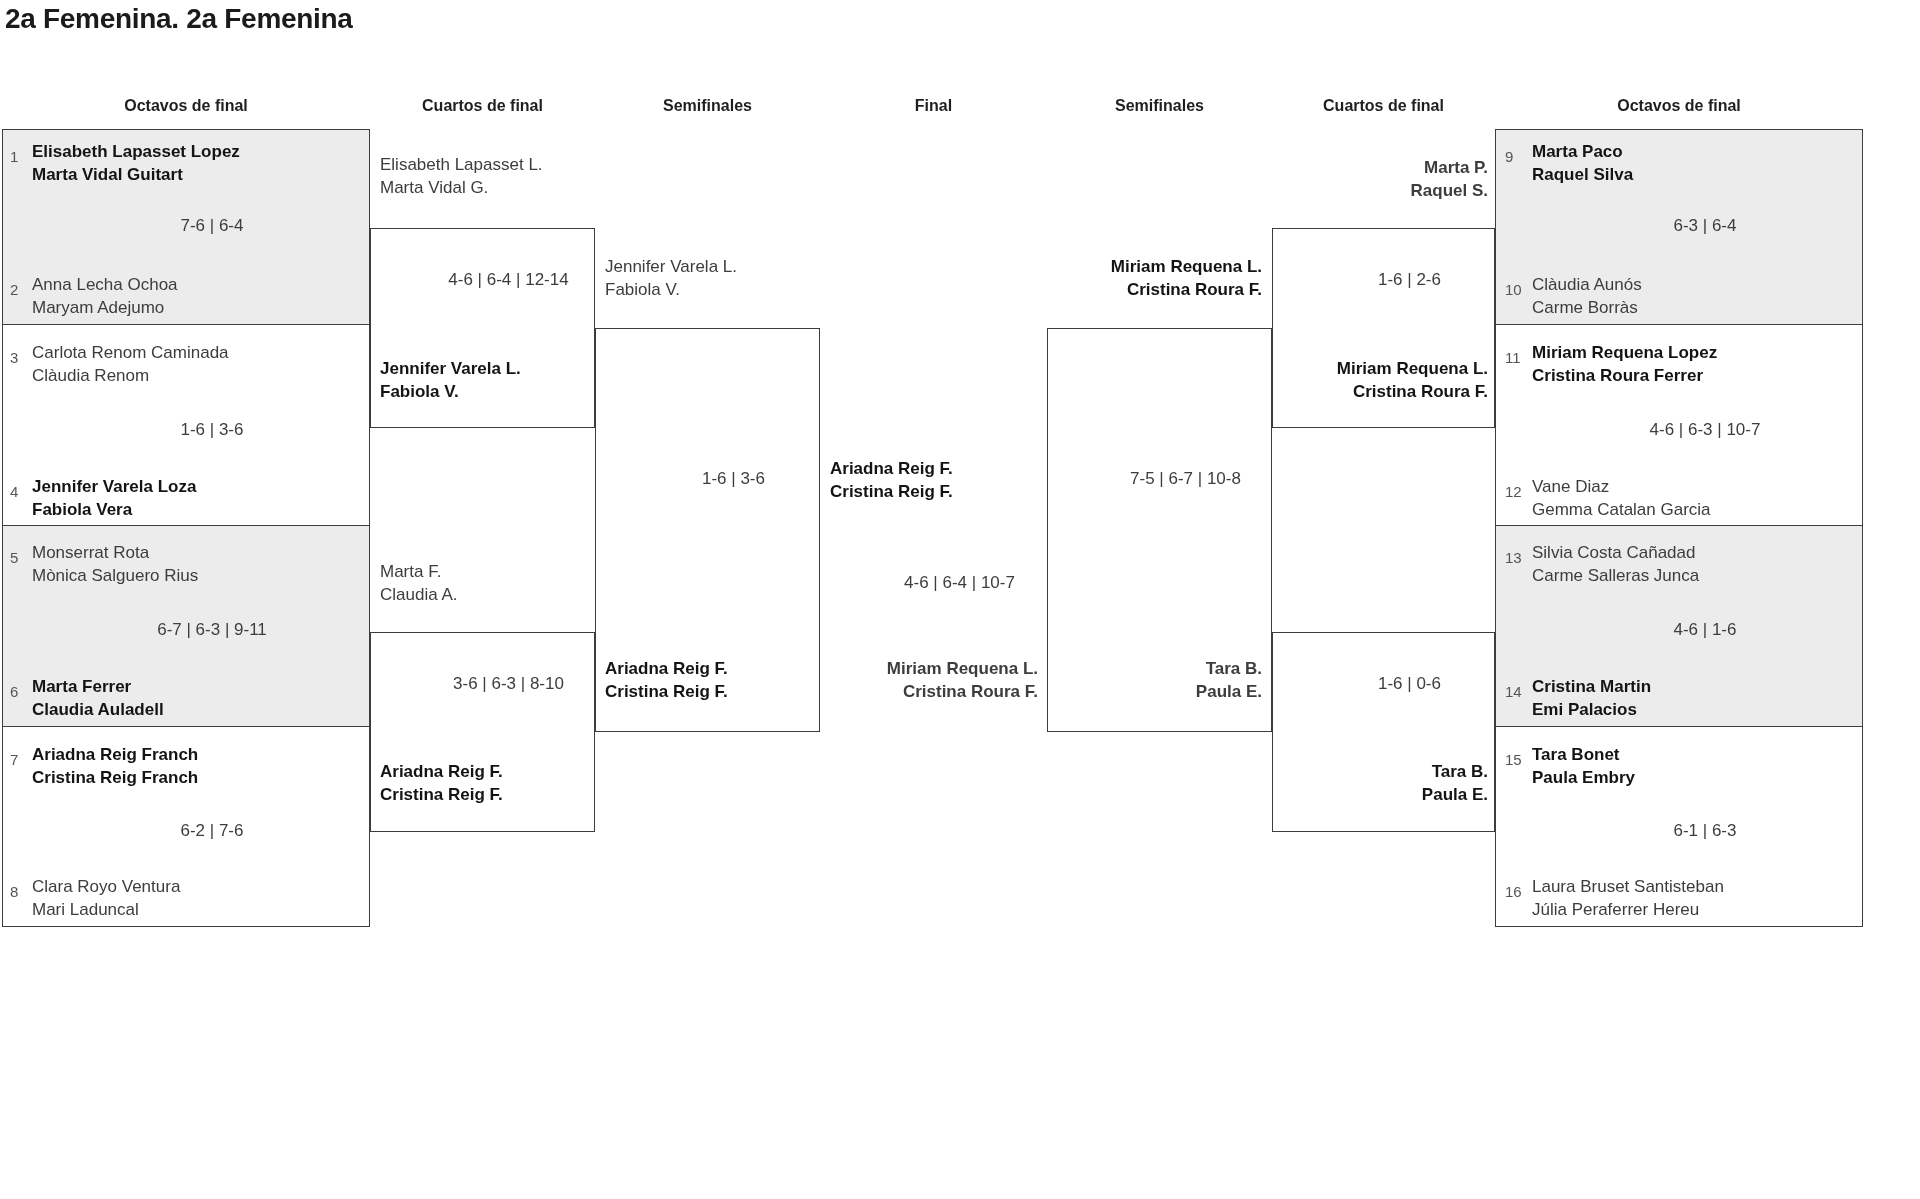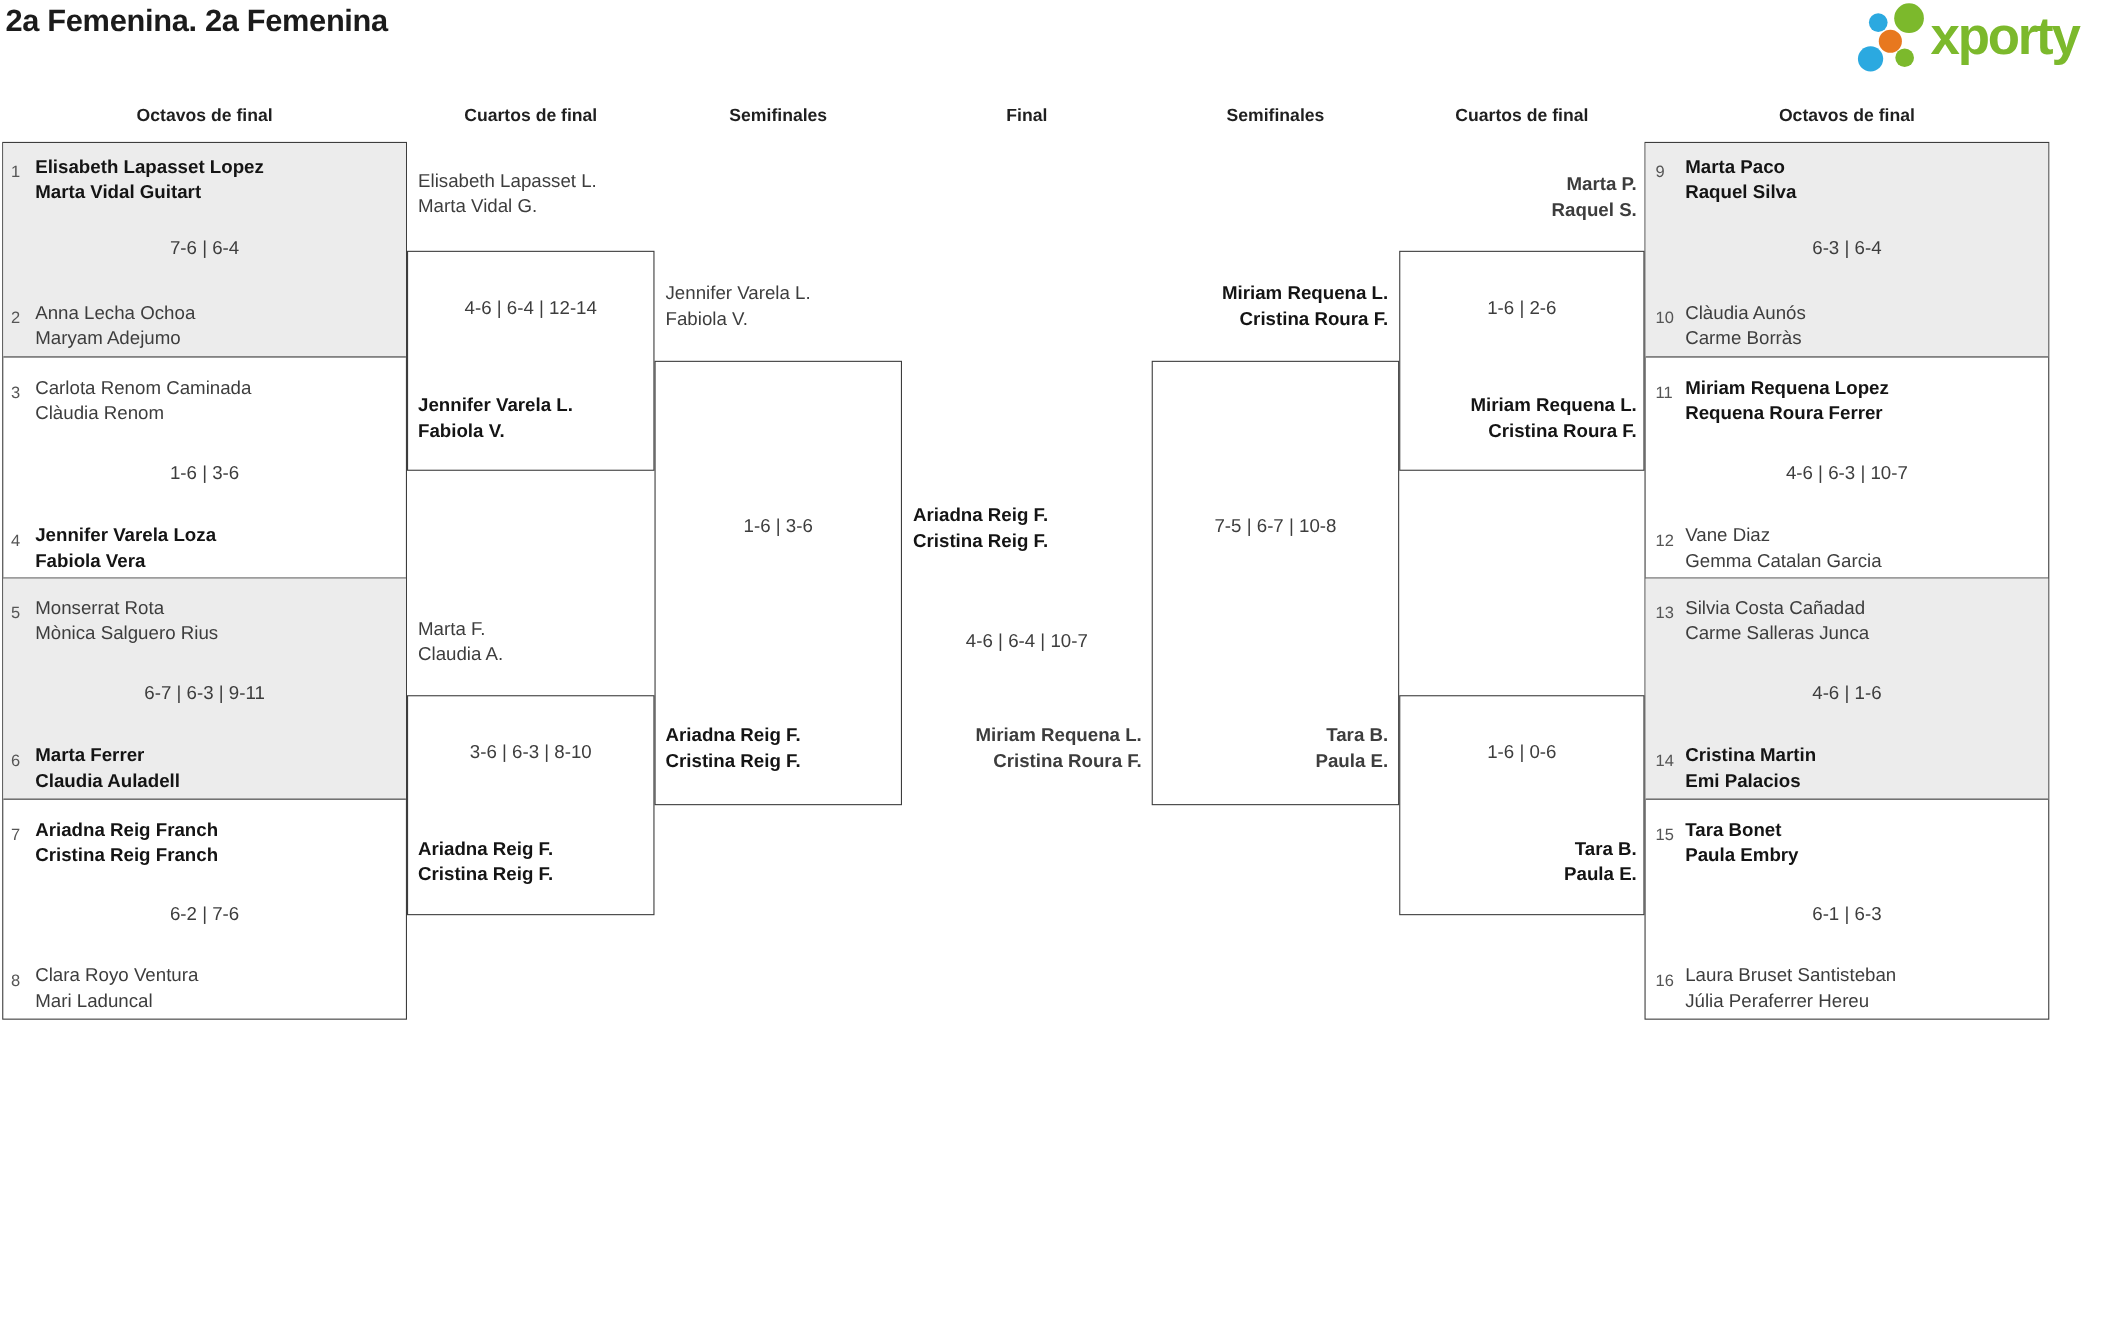--- a/index.html
+++ b/index.html
@@ -26,39 +26,31 @@
   .cell{width:100%;box-sizing:border-box;}
   .cell.bb{border-bottom:1px solid var(--border);}
   .cell.gray{background:var(--cell_gray);}
   .box{position:absolute;border:1px solid var(--border);box-sizing:border-box;background:transparent;}
   
   .team{position:absolute;font-size:17px;line-height:23px;color:#3d3d3d;white-space:nowrap;}
   .team.b{font-weight:bold;color:#141414;}
   .team.r{text-align:right;font-weight:bold;}
   .seed{position:absolute;font-size:15px;line-height:18px;color:#555;}
   .score{position:absolute;height:24px;line-height:24px;font-size:17px;color:#3d3d3d;
-         text-align:center;white-space:nowrap;}
+         text-align:center;white-space:nowrap;margin-left:26px;}
 </style>
 </head>
 <body>
 
 <div class="page">
 
   <div class="title">
     <div>2a Femenina. 2a Femenina</div>
   </div>
 
-  <div class="logo">
-    <span class="dot d-green-lg"></span>
-    <span class="dot d-blue-sm"></span>
-    <span class="dot d-orange"></span>
-    <span class="dot d-blue-lg"></span>
-    <span class="dot d-green-sm"></span>
-    <span class="logo-text">xporty</span>
-  </div>
 
   <div class="rh" style="left:2px;width:368px">Octavos de final</div>
   <div class="rh" style="left:370px;width:225px">Cuartos de final</div>
   <div class="rh" style="left:595px;width:225px">Semifinales</div>
   <div class="rh" style="left:820px;width:227px">Final</div>
   <div class="rh" style="left:1047px;width:225px">Semifinales</div>
   <div class="rh" style="left:1272px;width:223px">Cuartos de final</div>
   <div class="rh" style="left:1495px;width:368px">Octavos de final</div>
 
   <div class="r16wrap" style="left:2px">
@@ -137,21 +129,21 @@
   <div class="score" style="left:1495px;top:214px;width:368px">6-3 | 6-4</div>
   <div class="seed" style="left:1505px;top:281px">10</div>
   <div class="team" style="left:1532px;top:273px">
     <div>Clàudia Aunós</div>
     <div>Carme Borràs</div>
   </div>
 
   <div class="seed" style="left:1505px;top:349px">11</div>
   <div class="team b" style="left:1532px;top:341px">
     <div>Miriam Requena Lopez</div>
-    <div>Requena Roura Ferrer</div>
+    <div>Cristina Roura Ferrer</div>
   </div>
   <div class="score" style="left:1495px;top:418px;width:368px">4-6 | 6-3 | 10-7</div>
   <div class="seed" style="left:1505px;top:483px">12</div>
   <div class="team" style="left:1532px;top:475px">
     <div>Vane Diaz</div>
     <div>Gemma Catalan Garcia</div>
   </div>
 
   <div class="seed" style="left:1505px;top:549px">13</div>
   <div class="team" style="left:1532px;top:541px">

